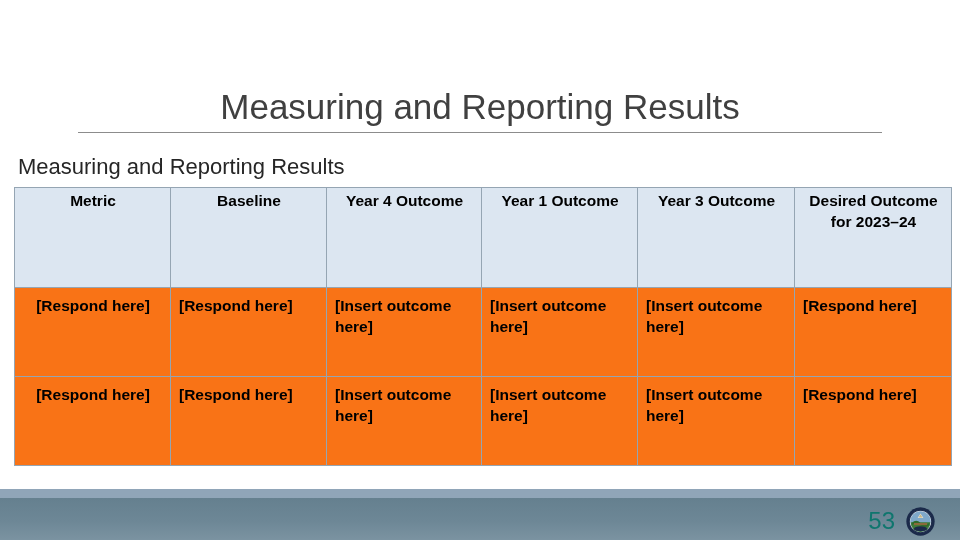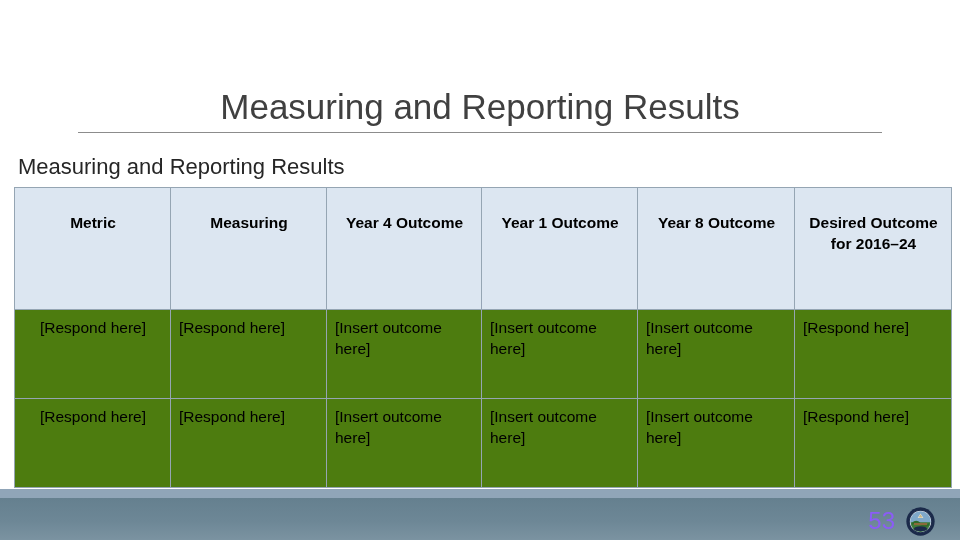--- a/index.html
+++ b/index.html
@@ -69,25 +69,25 @@
     font-size: 15.5px;
     line-height: 21px;
     color: #000000;
   }
   #results-table thead th {
     background: #dce6f1;
     font-weight: bold;
     text-align: center;
     vertical-align: top;
     height: 90px;
-    padding-top: 24px;
+    padding-top: 2px;
   }
   #results-table tbody td {
-    background: #4d7c0f;
-    font-weight: 400;
+    background: #f97316;
+    font-weight: 700;
     text-align: left;
     height: 74px;
   }
   
   #results-table tbody td.col-metric {
     text-align: center;
   }
   
   col.c0 { width: 156px; }
   col.c1 { width: 156px; }
@@ -112,21 +112,21 @@
     width: 960px;
     height: 42px;
     background: linear-gradient(to bottom, #65808f 0%, #6d8796 55%, #7b93a1 100%);
   }
   #page-number {
     position: absolute;
     right: 65px;
     top: 508px;
     font-size: 24px;
     line-height: 26px;
-    color: #8b5cf6;
+    color: #0f766e;
     font-weight: 400;
     text-align: left;
   }
   #seal-logo {
     position: absolute;
     right: 25px;
     top: 507px;
     width: 29px;
     height: 29px;
   }
@@ -144,25 +144,25 @@
     <col class="c0">
       <col class="c1">
       <col class="c2">
       <col class="c3">
       <col class="c4">
       <col class="c5">
   </colgroup>
   <thead>
     <tr>
       <th>Metric</th>
-      <th>Measuring</th>
+      <th>Baseline</th>
       <th>Year 4 Outcome</th>
       <th>Year 1 Outcome</th>
-      <th>Year 8 Outcome</th>
-      <th>Desired Outcome for 2016–24</th>
+      <th>Year 3 Outcome</th>
+      <th>Desired Outcome for 2023–24</th>
     </tr>
   </thead>
   <tbody>
     <tr>
       <td class="col-metric">[Respond here]</td>
       <td>[Respond here]</td>
       <td>[Insert outcome here]</td>
       <td>[Insert outcome here]</td>
       <td>[Insert outcome here]</td>
       <td>[Respond here]</td>

